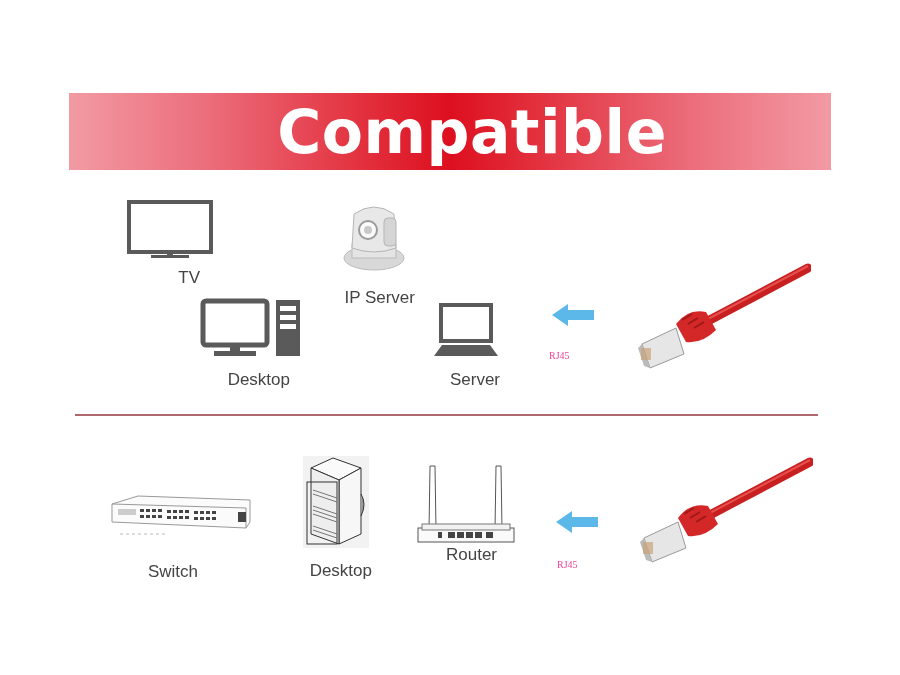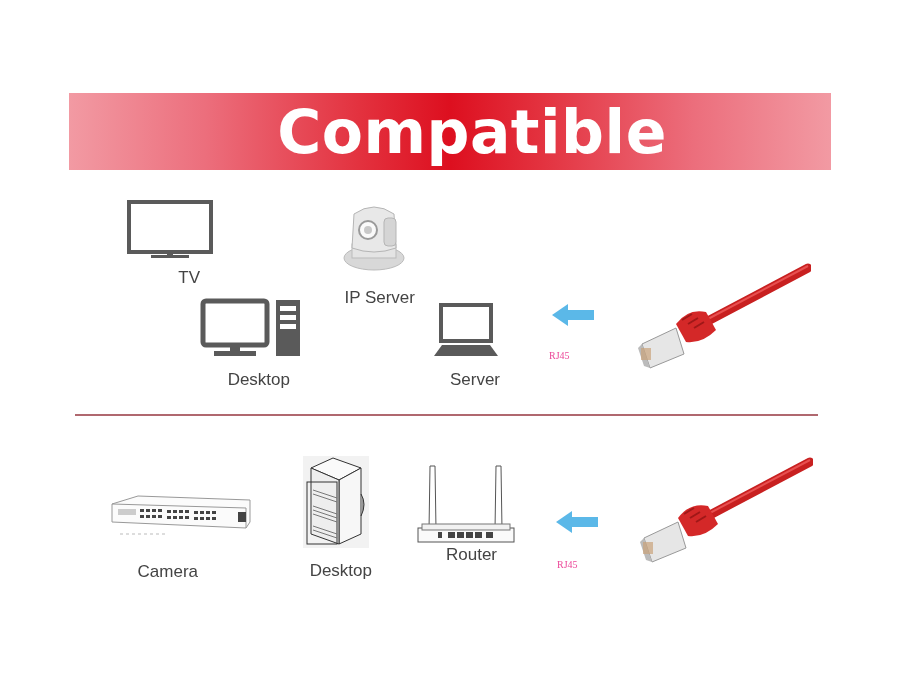--- a/index.html
+++ b/index.html
@@ -97,21 +97,21 @@
       <rect x="98" y="17" width="4" height="3"></rect>
       <rect x="104" y="17" width="4" height="3"></rect>
     <rect x="86" y="23" width="4" height="3"></rect>
       <rect x="92" y="23" width="4" height="3"></rect>
       <rect x="98" y="23" width="4" height="3"></rect>
       <rect x="104" y="23" width="4" height="3"></rect>
     <rect x="130" y="18" width="8" height="10"></rect>
   </g>
   <path d="M12 40 L60 40" stroke="#bbb" stroke-width="1" stroke-dasharray="3 3"></path>
 </svg>
-<div class="label" style="left:128px;top:562px;width:70px">Camera</div>
+<div class="label" style="left:128px;top:562px;width:70px">Switch</div>
 
 <svg class="abs" style="left:303px;top:456px" width="66" height="92" viewBox="0 0 66 92">
   <rect x="0" y="0" width="66" height="92" fill="#f2f2f2"></rect>
   <path d="M8 12 L30 2 L58 12 L36 24 Z" fill="#fafafa" stroke="#333"></path>
   <path d="M36 24 L58 12 L58 78 L36 88 Z" fill="#f7f7f7" stroke="#333"></path>
   <path d="M8 12 L36 24 L36 88 L8 78 Z" fill="#eee" stroke="#333"></path>
   <rect x="4" y="26" width="30" height="62" fill="none" stroke="#333"></rect>
   <g stroke="#777" fill="none">
     <path d="M10 34 L34 42"></path>
       <path d="M10 38 L34 46"></path>

